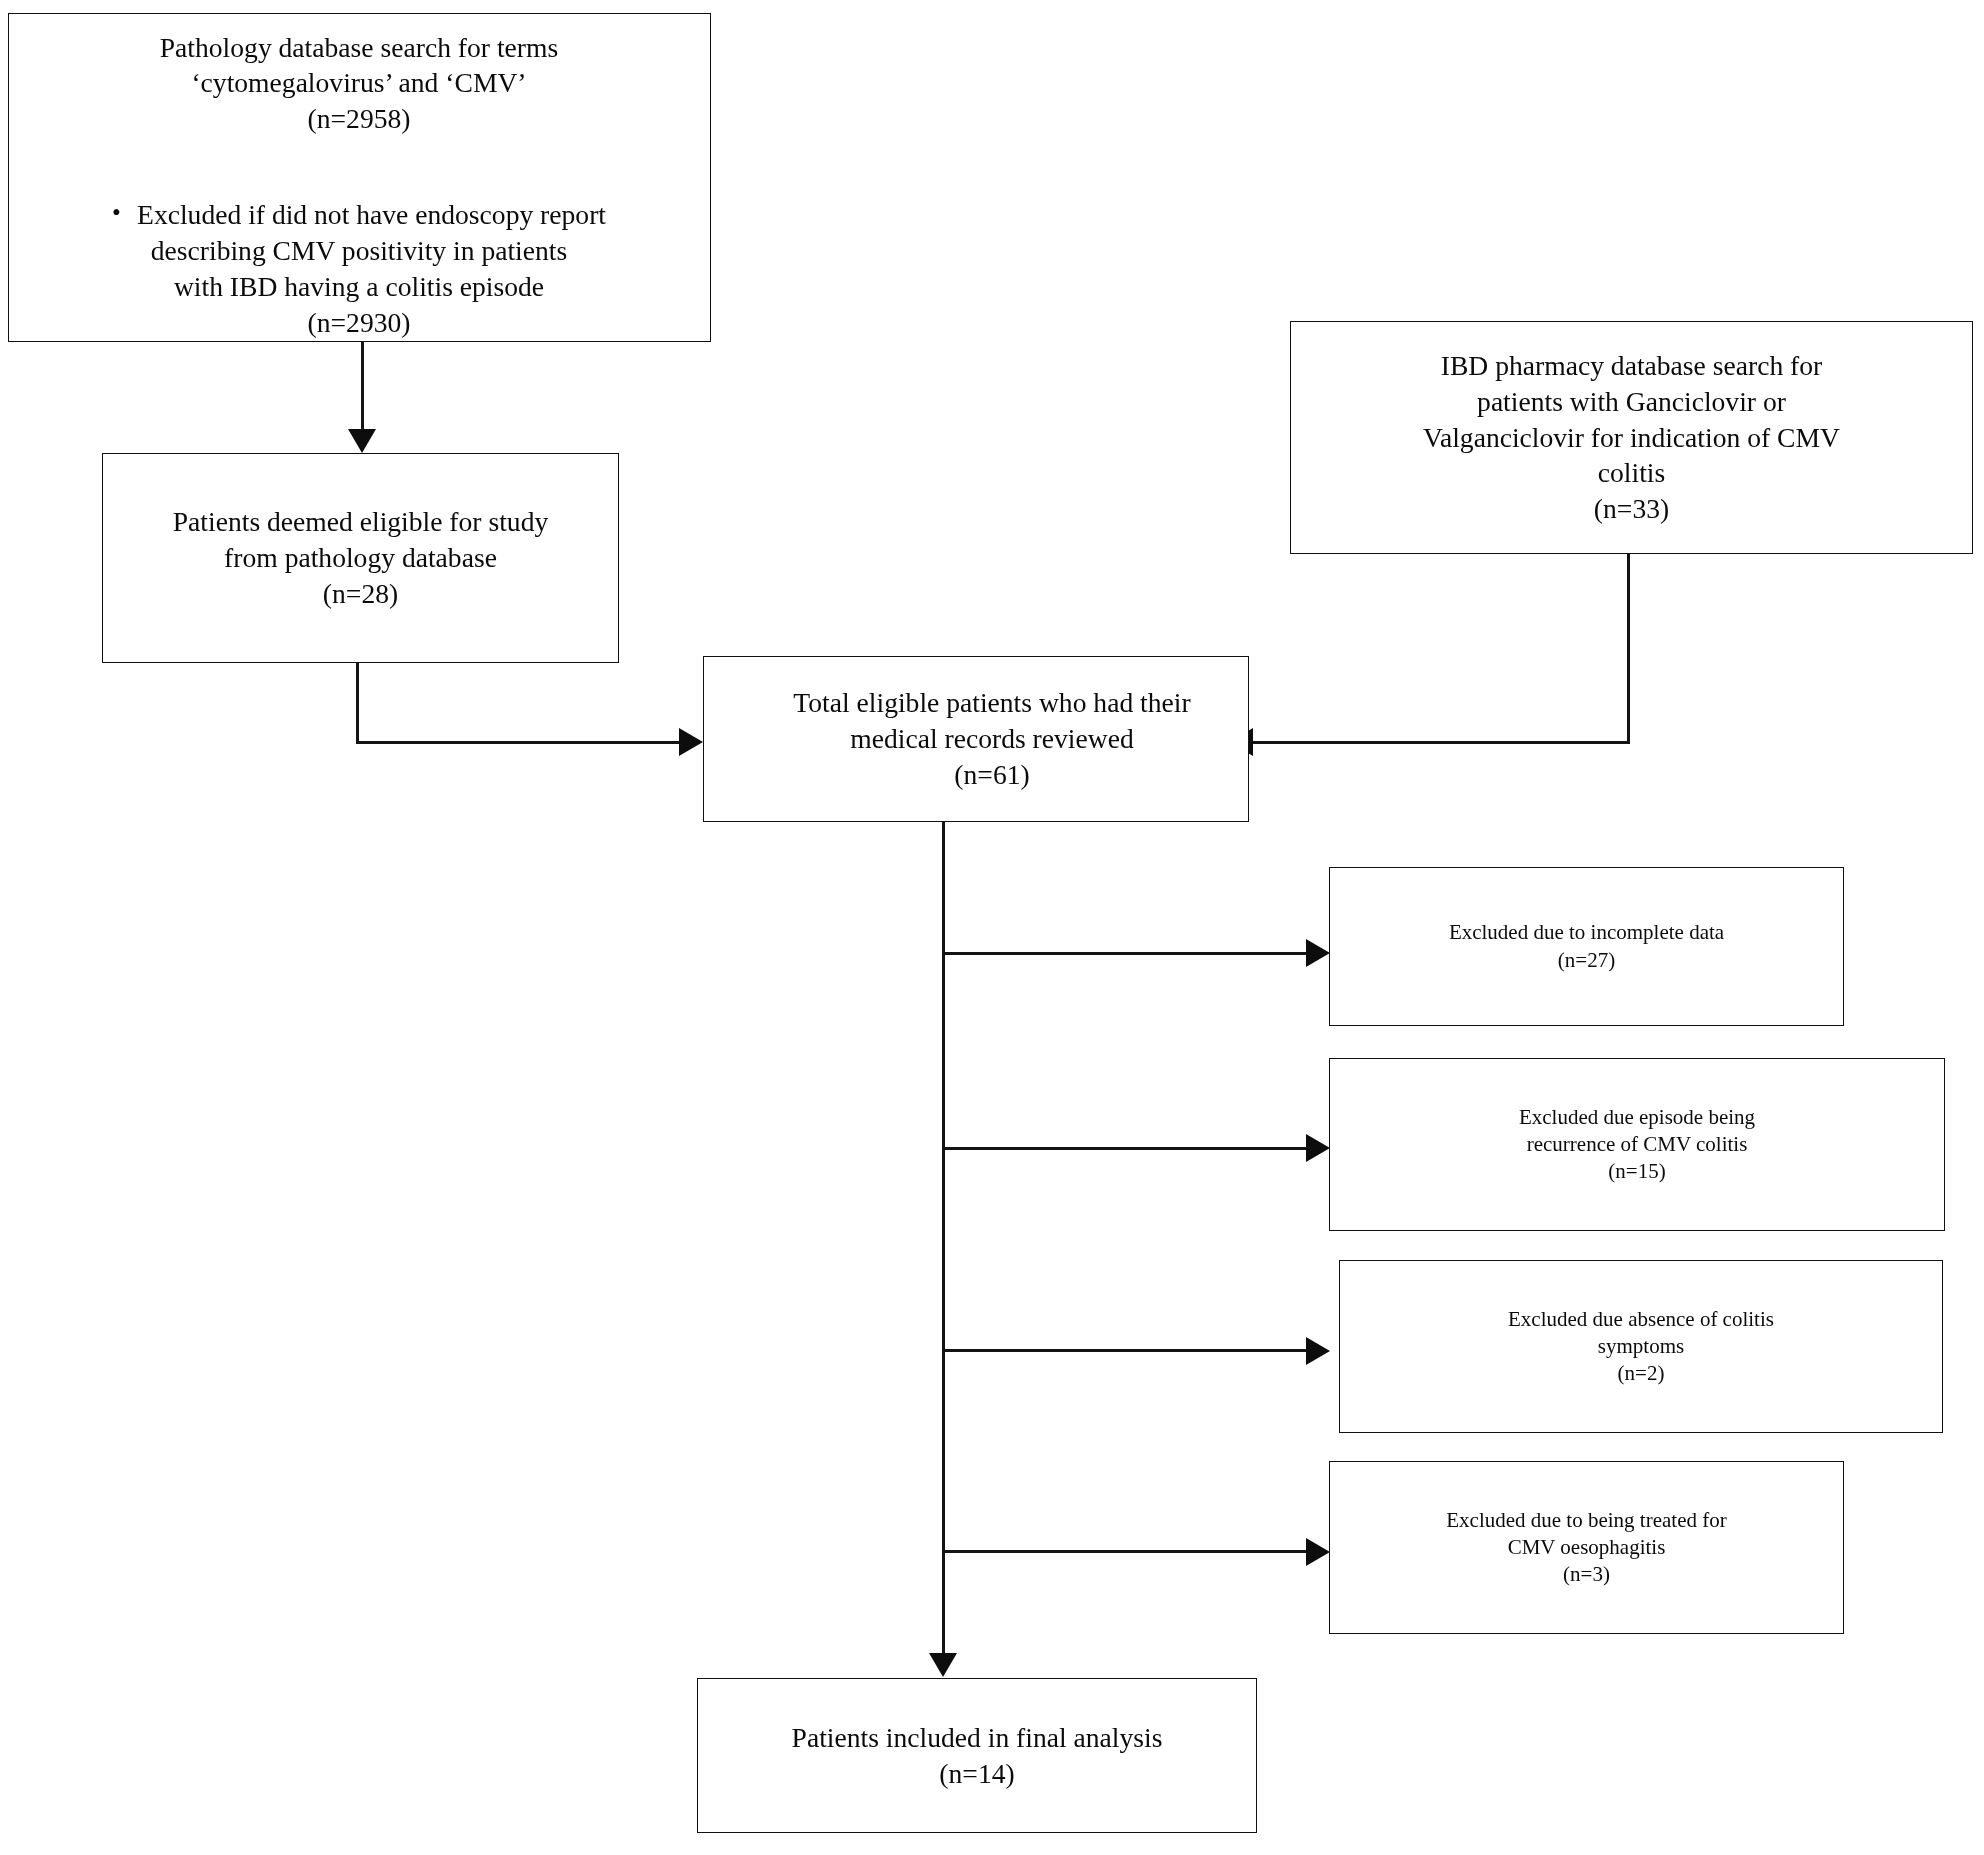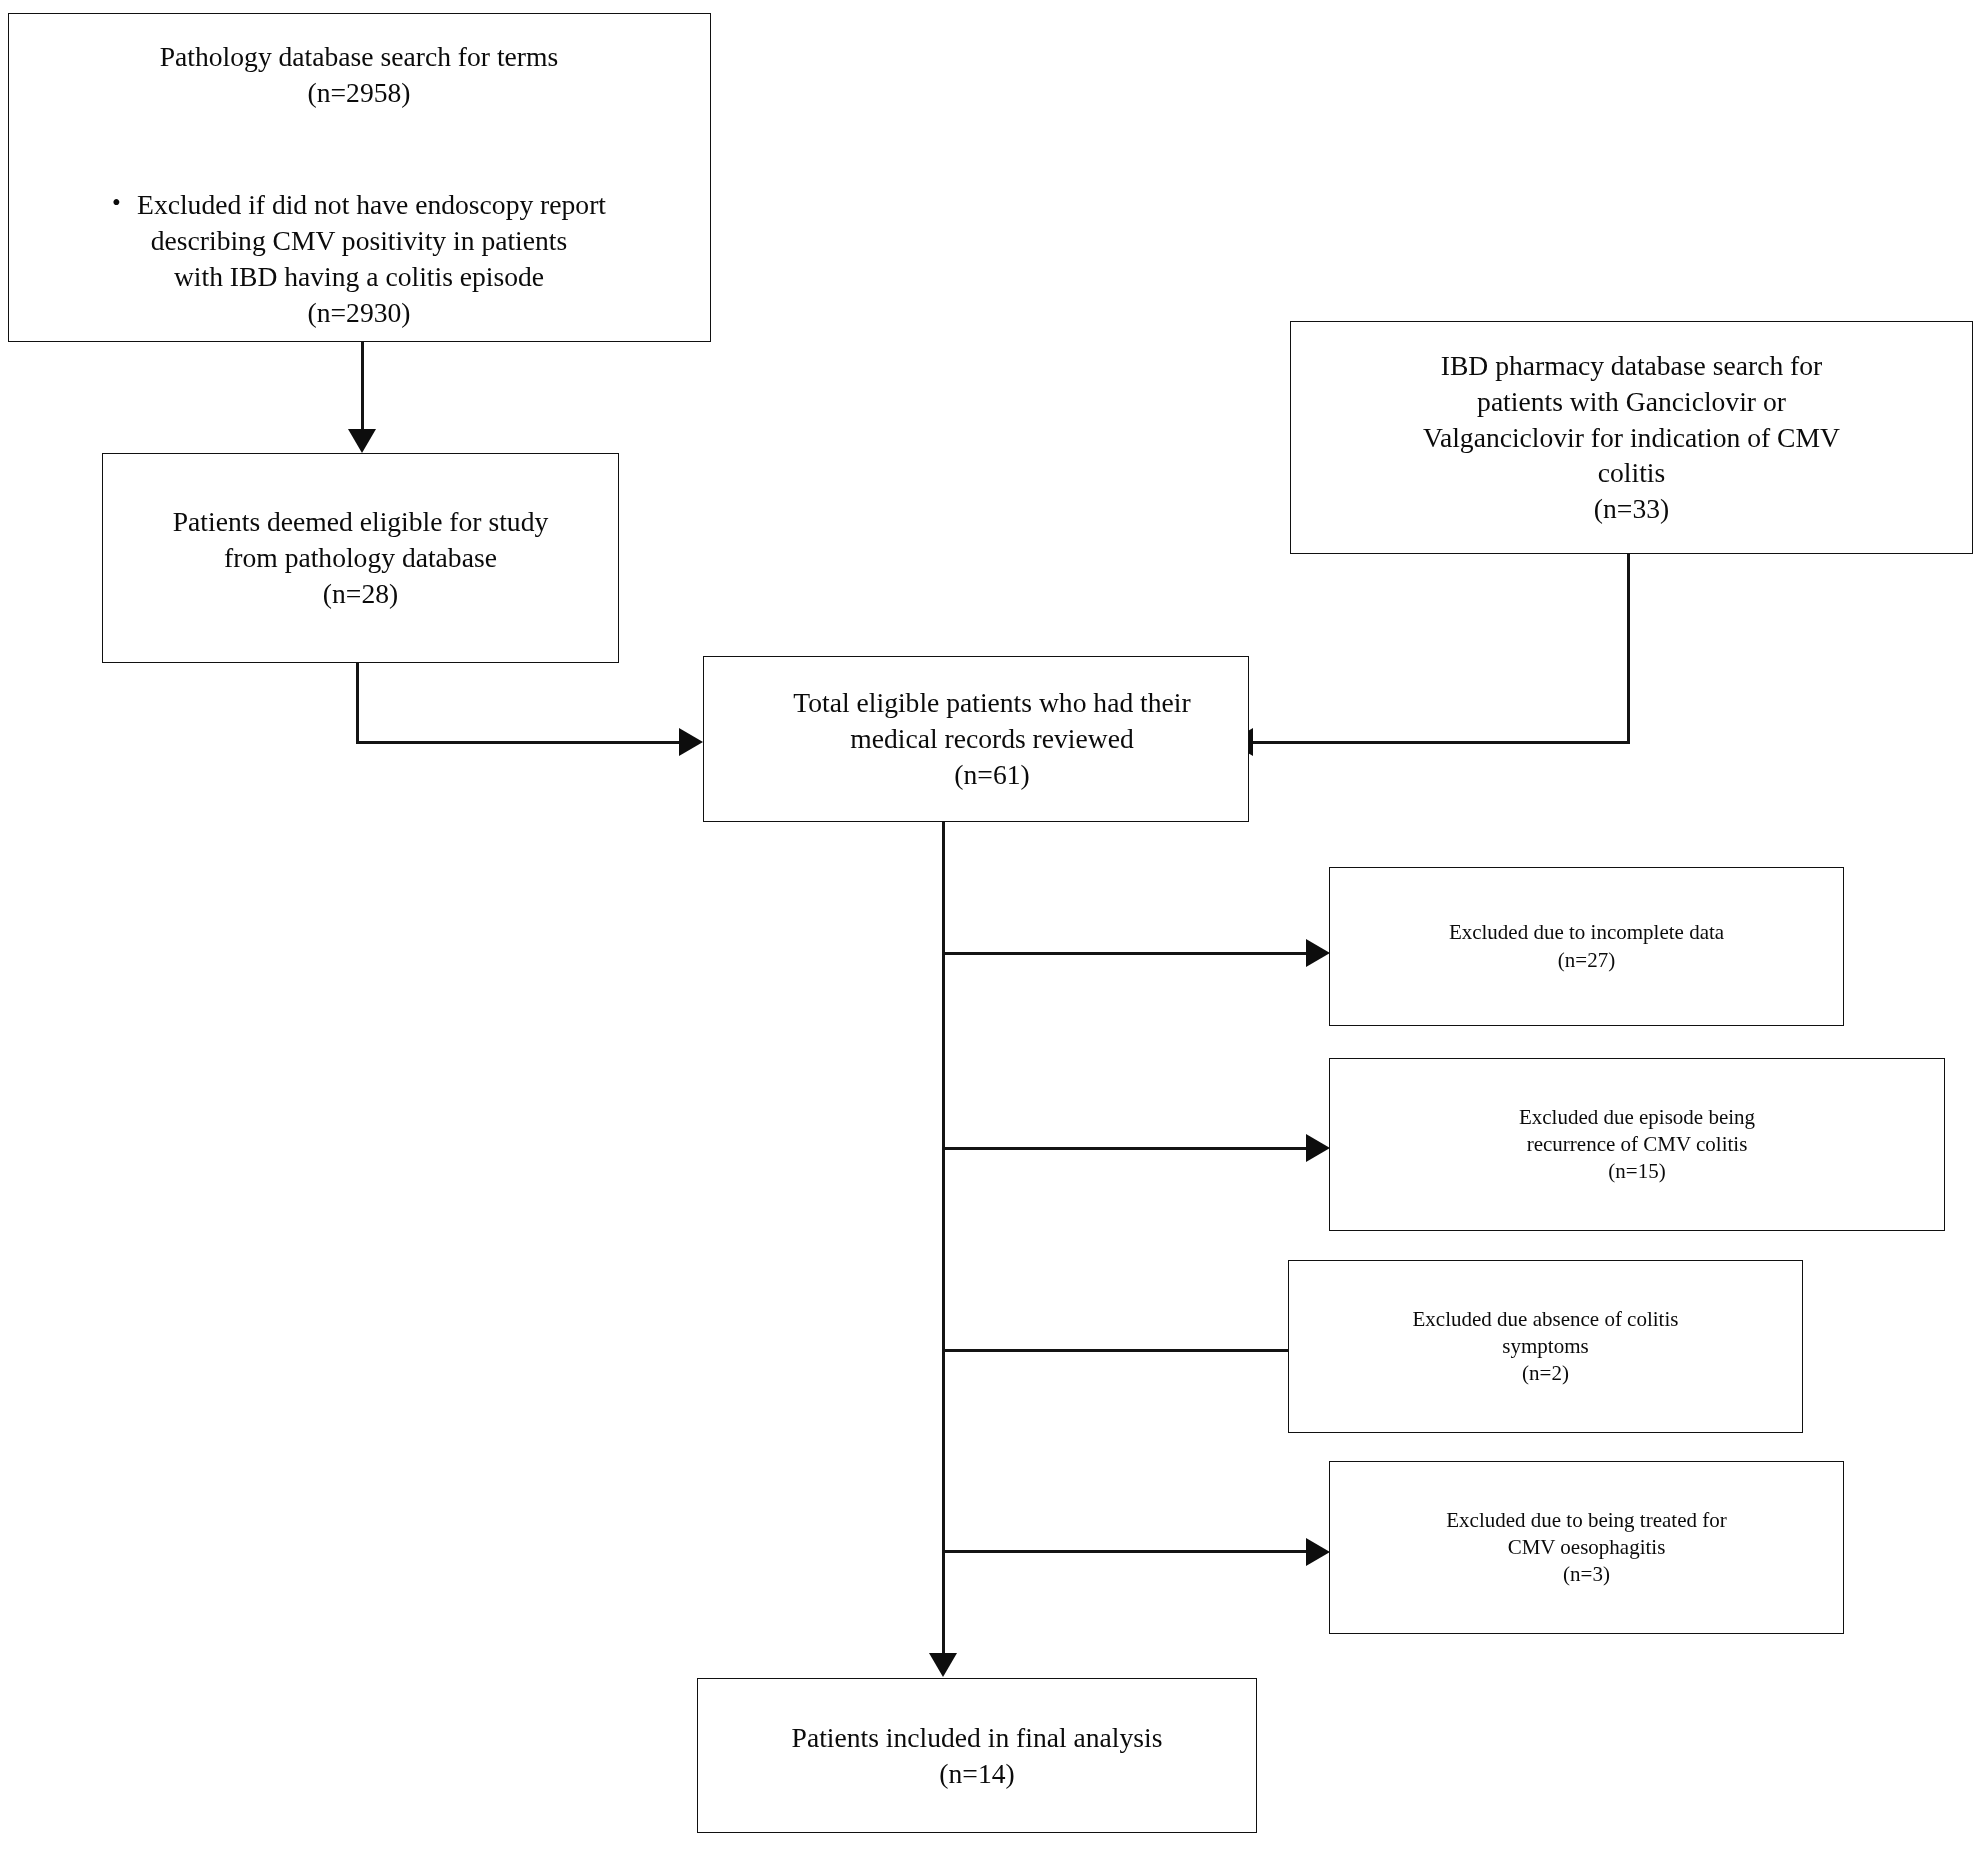--- a/index.html
+++ b/index.html
@@ -91,20 +91,21 @@
   }
 </style>
 </head>
 <body>
 
 <div id="canvas">
 
   <div class="node" style="left:7.5px; top:12.5px; width:703px; height:329px;">
     <span class="block">
       <span class="line fs-big">Pathology database search for terms</span>
+      <span class="line fs-big">‘cytomegalovirus’ and ‘CMV’</span>
       <span class="line fs-big">(n=2958)</span>
     </span>
     <span class="grp-gap"></span>
     <span class="block">
       <span class="bullet-row">
         <span class="bullet-dot">•</span>
         <span class="bullet-text">
           <span class="line fs-big">Excluded if did not have endoscopy report</span>
         </span>
       </span>
@@ -161,21 +162,21 @@
 
   <div class="node" style="left:1329px; top:1058px; width:616px; height:173px;">
     <span class="line fs-mid">Excluded due episode being</span>
     <span class="line fs-mid">recurrence of CMV colitis</span>
     <span class="line fs-mid">(n=15)</span>
   </div>
 
   <div class="conn hline" style="left:942px; top:1349px; width:366px;"></div>
   <div class="arrow-right" style="left:1306px; top:1337px;"></div>
 
-  <div class="node" style="left:1288px; top:1260px; width:515px; height:173px;">
+  <div class="node" style="left:1339px; top:1260px; width:604px; height:173px;">
     <span class="line fs-mid">Excluded due absence of colitis</span>
     <span class="line fs-mid">symptoms</span>
     <span class="line fs-mid">(n=2)</span>
   </div>
 
   <div class="conn hline" style="left:942px; top:1550px; width:366px;"></div>
   <div class="arrow-right" style="left:1306px; top:1538px;"></div>
 
   <div class="node" style="left:1329px; top:1461px; width:515px; height:173px;">
     <span class="line fs-mid">Excluded due to being treated for</span>

